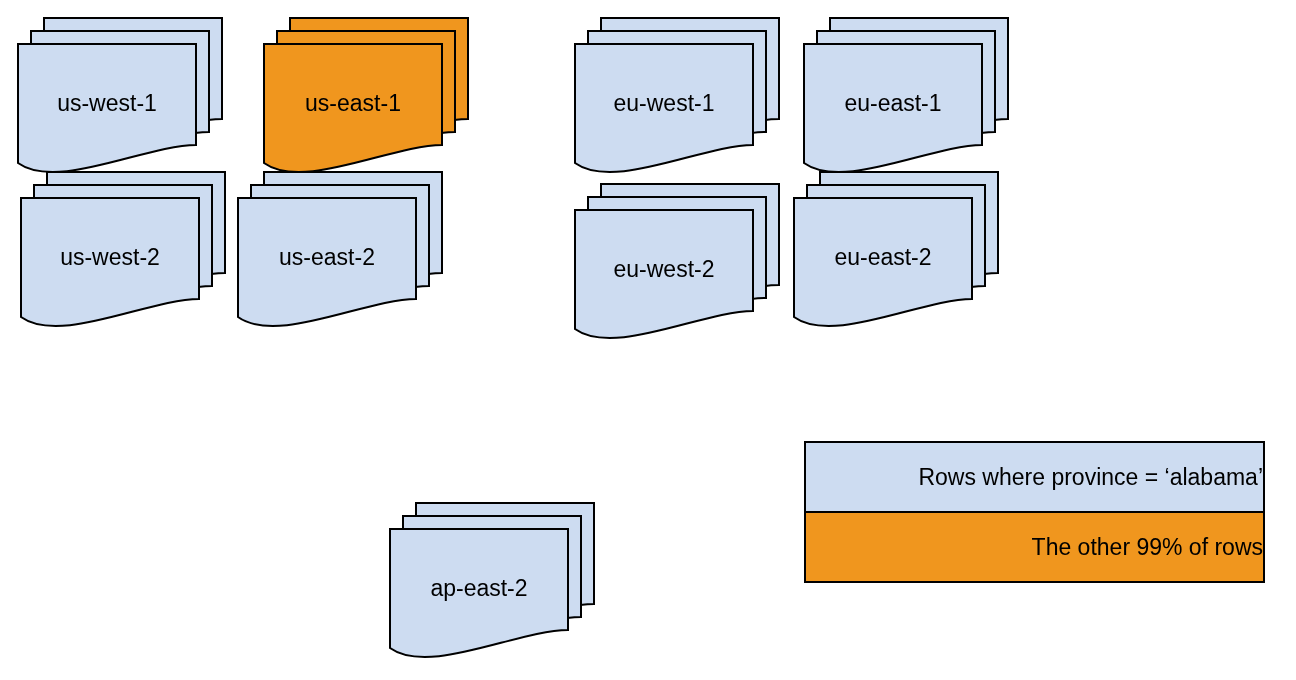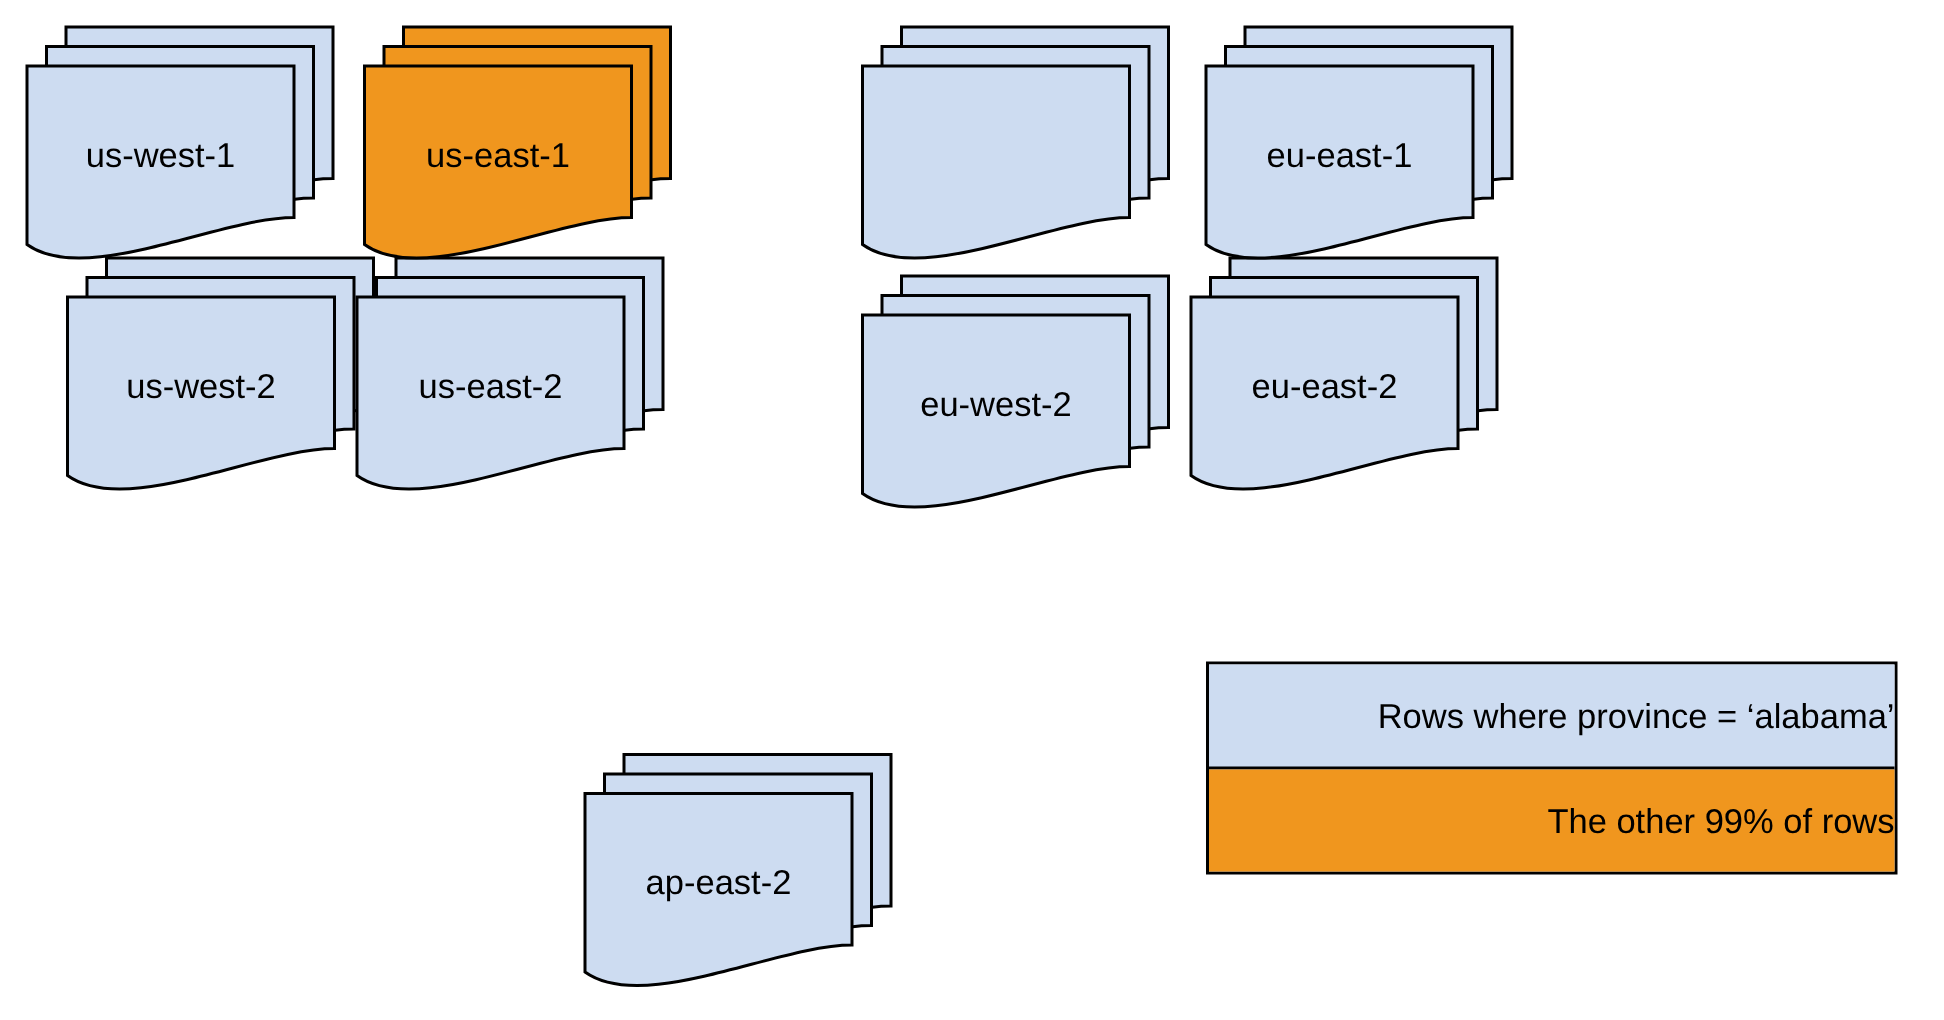--- a/index.html
+++ b/index.html
@@ -68,47 +68,48 @@
 
   <div class="stack z2" style="left:17px; top:17px;">
     <svg width="206" height="157" viewBox="0 0 206 157">
       <path transform="translate(26,0)" d="M1 1 H179 V102 C129 102 40 148 1 120 Z" fill="#cddcf1" stroke="#000000" stroke-width="2"></path>
       <path transform="translate(13,13)" d="M1 1 H179 V102 C129 102 40 148 1 120 Z" fill="#cddcf1" stroke="#000000" stroke-width="2"></path>
       <path transform="translate(0,26)" d="M1 1 H179 V102 C129 102 40 148 1 120 Z" fill="#cddcf1" stroke="#000000" stroke-width="2"></path>
     </svg>
     <div class="stack-label">us-west-1</div>
   </div>
 
-  <div class="stack z2" style="left:242px; top:17px;">
+  <div class="stack z2" style="left:263px; top:17px;">
     <svg width="206" height="157" viewBox="0 0 206 157">
       <path transform="translate(26,0)" d="M1 1 H179 V102 C129 102 40 148 1 120 Z" fill="#f0961e" stroke="#000000" stroke-width="2"></path>
       <path transform="translate(13,13)" d="M1 1 H179 V102 C129 102 40 148 1 120 Z" fill="#f0961e" stroke="#000000" stroke-width="2"></path>
       <path transform="translate(0,26)" d="M1 1 H179 V102 C129 102 40 148 1 120 Z" fill="#f0961e" stroke="#000000" stroke-width="2"></path>
     </svg>
     <div class="stack-label">us-east-1</div>
   </div>
 
   <div class="stack z2" style="left:574px; top:17px;">
     <svg width="206" height="157" viewBox="0 0 206 157">
       <path transform="translate(26,0)" d="M1 1 H179 V102 C129 102 40 148 1 120 Z" fill="#cddcf1" stroke="#000000" stroke-width="2"></path>
       <path transform="translate(13,13)" d="M1 1 H179 V102 C129 102 40 148 1 120 Z" fill="#cddcf1" stroke="#000000" stroke-width="2"></path>
       <path transform="translate(0,26)" d="M1 1 H179 V102 C129 102 40 148 1 120 Z" fill="#cddcf1" stroke="#000000" stroke-width="2"></path>
     </svg>
+    <div class="stack-label">eu-west-1</div>
   </div>
 
   <div class="stack z2" style="left:803px; top:17px;">
     <svg width="206" height="157" viewBox="0 0 206 157">
       <path transform="translate(26,0)" d="M1 1 H179 V102 C129 102 40 148 1 120 Z" fill="#cddcf1" stroke="#000000" stroke-width="2"></path>
       <path transform="translate(13,13)" d="M1 1 H179 V102 C129 102 40 148 1 120 Z" fill="#cddcf1" stroke="#000000" stroke-width="2"></path>
       <path transform="translate(0,26)" d="M1 1 H179 V102 C129 102 40 148 1 120 Z" fill="#cddcf1" stroke="#000000" stroke-width="2"></path>
     </svg>
     <div class="stack-label">eu-east-1</div>
   </div>
 
-  <div class="stack z1" style="left:20px; top:171px;margin-left:24px;">
+  <div class="stack z1" style="left:20px; top:171px;">
     <svg width="206" height="157" viewBox="0 0 206 157">
       <path transform="translate(26,0)" d="M1 1 H179 V102 C129 102 40 148 1 120 Z" fill="#cddcf1" stroke="#000000" stroke-width="2"></path>
       <path transform="translate(13,13)" d="M1 1 H179 V102 C129 102 40 148 1 120 Z" fill="#cddcf1" stroke="#000000" stroke-width="2"></path>
       <path transform="translate(0,26)" d="M1 1 H179 V102 C129 102 40 148 1 120 Z" fill="#cddcf1" stroke="#000000" stroke-width="2"></path>
     </svg>
     <div class="stack-label">us-west-2</div>
   </div>
 
   <div class="stack z1" style="left:237px; top:171px;">
     <svg width="206" height="157" viewBox="0 0 206 157">

